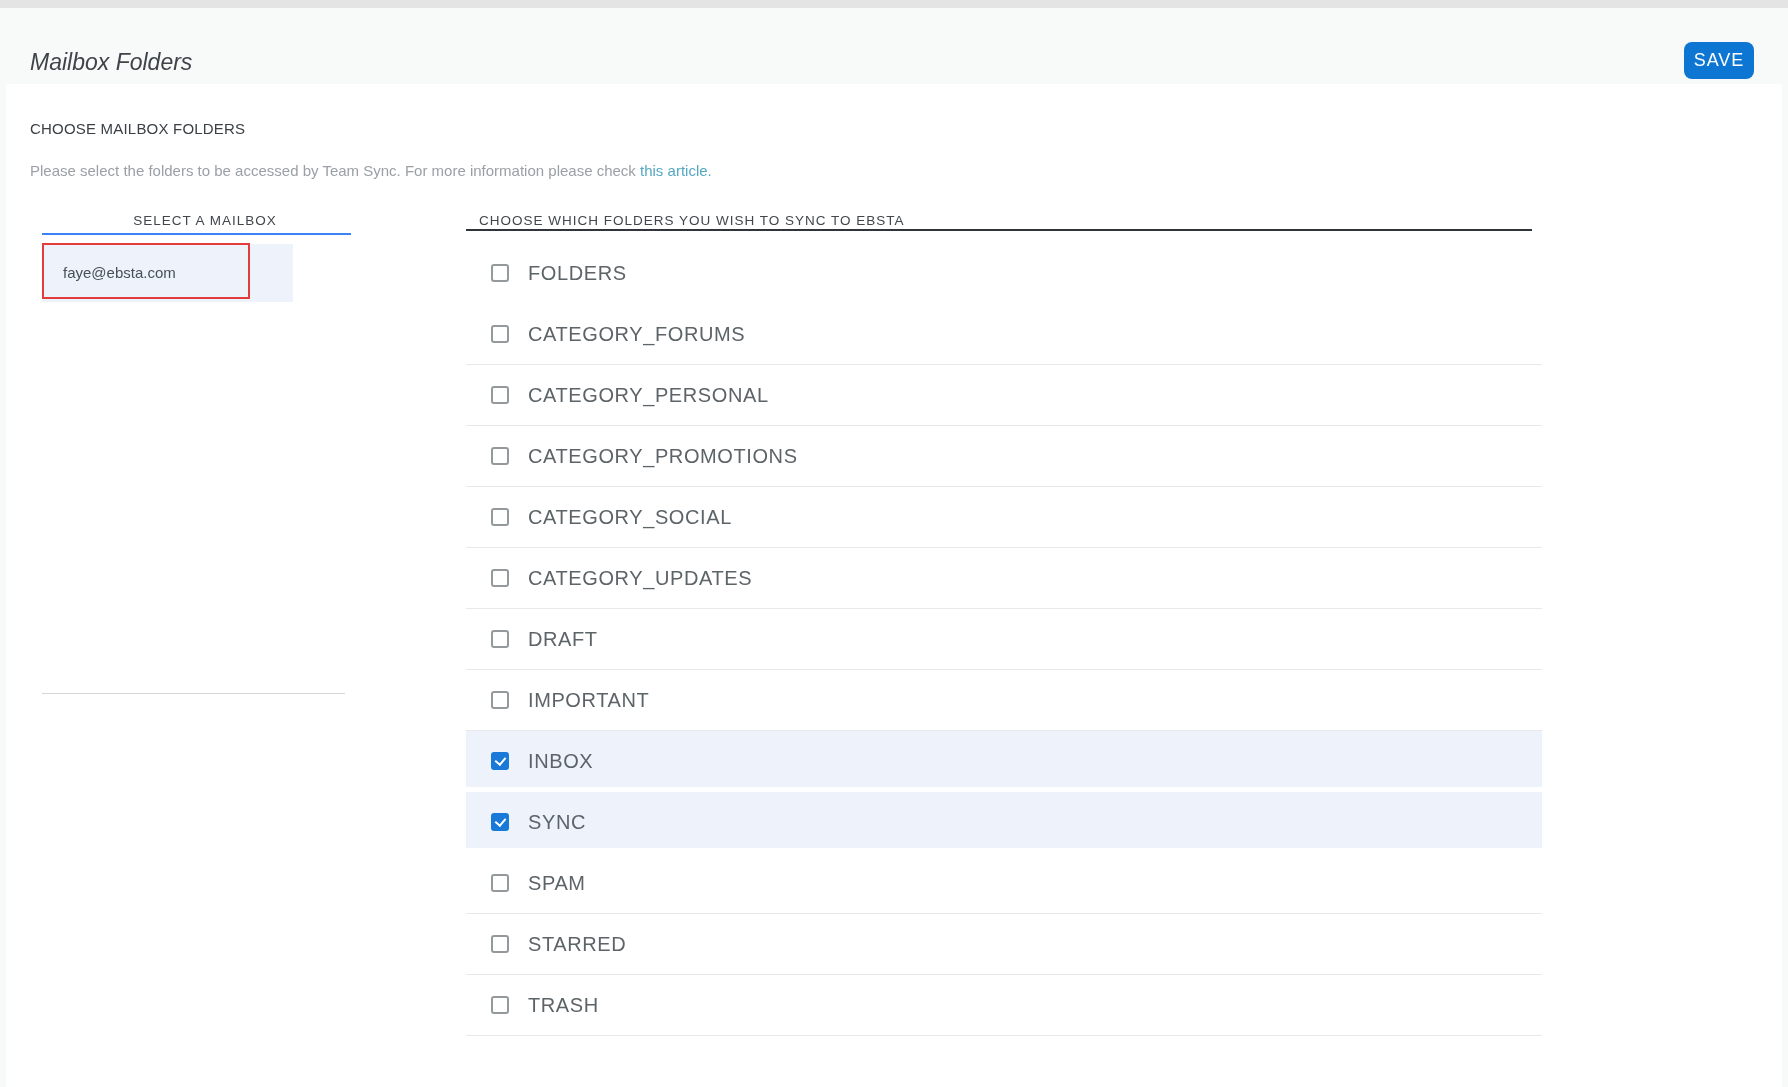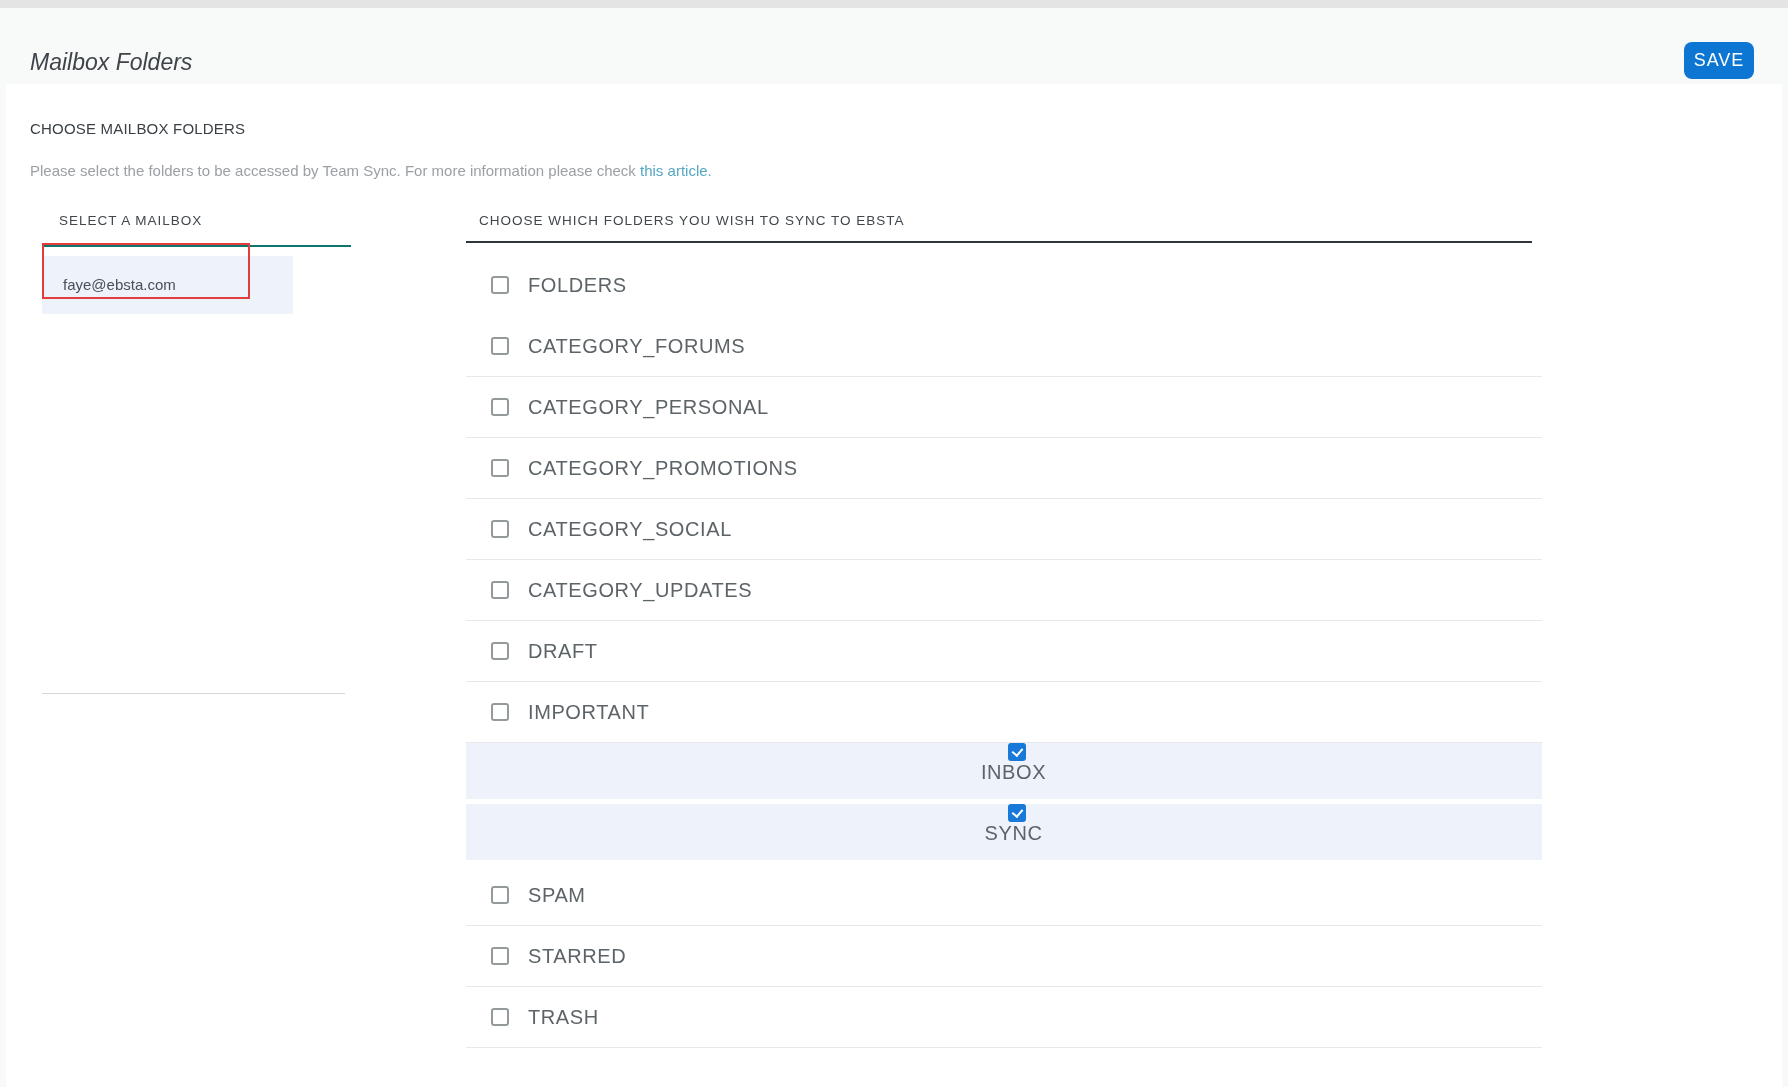--- a/index.html
+++ b/index.html
@@ -22,39 +22,39 @@
 
   .section-heading { position:absolute; left:24px; top:36px; font-size:15px;
                      font-weight:normal; color:#3a4045; letter-spacing:.2px; }
   .section-desc { position:absolute; left:24px; top:78px; font-size:15px; color:#9aa0a5; }
   .section-desc a { color:#54a8c2; text-decoration:none; cursor:pointer; }
 
   .col-header { font-size:13.5px; color:#41474c; letter-spacing:1px; line-height:16px; }
 
   
   .mailbox-panel { position:absolute; left:36px; top:129px; width:309px; }
-  .mailbox-panel .col-header { padding:0 0 16px 17px; border-bottom:2px solid #0f766e; }
+  .mailbox-panel .col-header { padding:0 0 4px 17px; border-bottom:2px solid #3b82f6;text-align:center; }
   .mailbox-row { margin-top:9px; width:251px; height:58px; background:#edf2fb;
                  line-height:58px; padding-left:21px; box-sizing:border-box;
                  font-size:15px; color:#485057; cursor:pointer; }
   .red-box { position:absolute; left:36px; top:159px; width:204px; height:52px;
              border:2px solid #e23c3c; pointer-events:none; }
   .mailbox-divider { position:absolute; left:36px; top:609px; width:303px;
                      height:1px; background:#d6d6d6; }
 
   
   .folders-panel { position:absolute; left:460px; top:129px; width:1076px; }
-  .folders-panel .col-header { width:1053px; padding:0 0 12px 13px;
+  .folders-panel .col-header { width:1053px; padding:0 0 0 13px;
                                border-bottom:2px solid #2f353a; }
   .folder-list { list-style:none; margin:12px 0 0 0; padding:0; }
   .folder-row { display:flex; align-items:center; height:60px;
                 border-bottom:1px solid #e8e8e8; cursor:pointer; background:#fff; }
   .folder-row.no-border { border-bottom-color:transparent; }
   .folder-row.checked { border-bottom-color:#ffffff;
-                background:linear-gradient(#edf2fb,#edf2fb) no-repeat 0 0 / 100% 56px;flex-direction:column; }
+                background:linear-gradient(#edf2fb,#edf2fb) no-repeat 0 0 / 100% 56px; }
   .cb { position:relative; flex:none; width:18px; height:18px; margin-left:25px;
         border:2px solid #94999c; border-radius:3px; background:#fff; box-sizing:border-box; }
   .cb.on { background:#1879d8; border-color:#1879d8; }
   .cb.on::after { content:""; position:absolute; left:4px; top:1px; width:5px; height:8px;
                   border:solid #ffffff; border-width:0 2px 2px 0; transform:rotate(40deg); }
   .folder-label { margin-left:19px; font-size:20px; color:#5d6468; letter-spacing:.6px; }
 </style>
 </head>
 <body>
 

